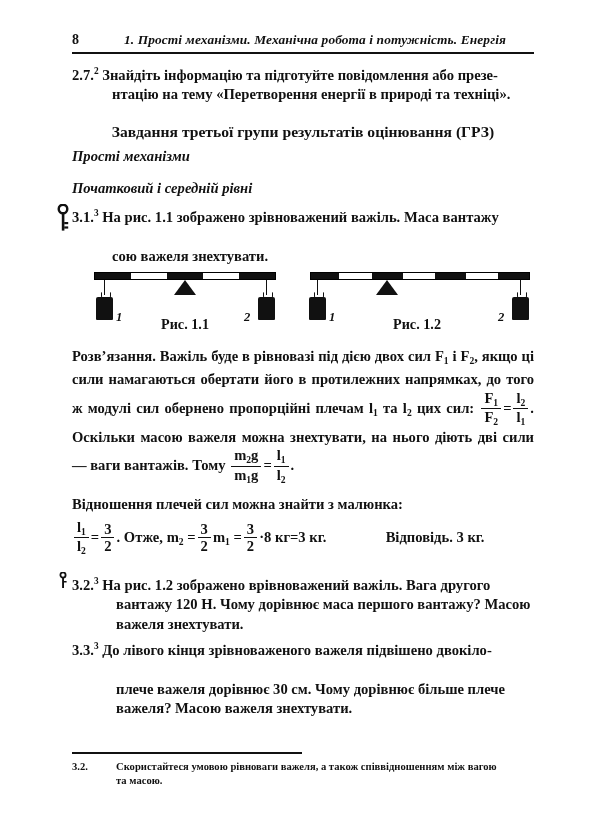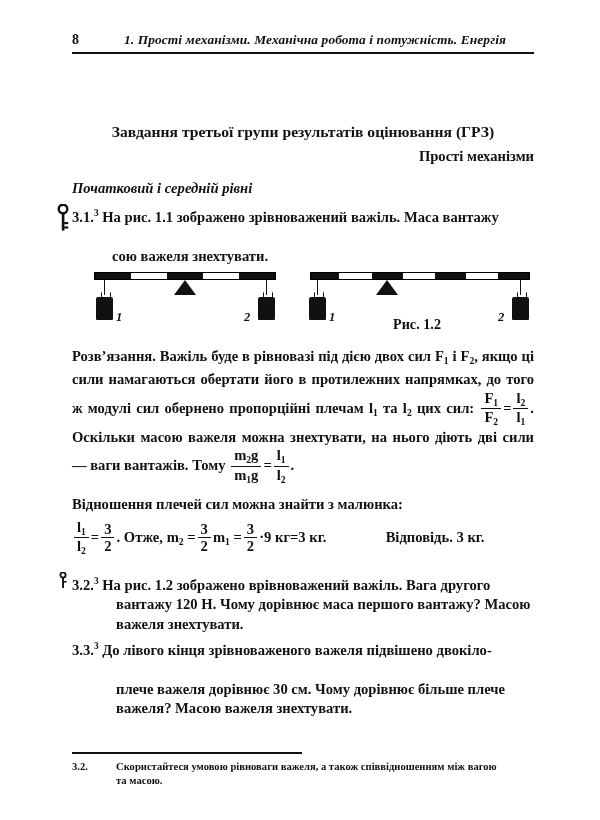--- a/index.html
+++ b/index.html
@@ -81,21 +81,22 @@
     left: 72px; top: 123px;
     width: 462px;
     text-align: center;
     font-weight: bold;
     font-size: 15.6px;
   }
   .subject {
     position: absolute;
     left: 72px; top: 148px;
     width: 462px;
-    text-align: right;
+    text-align: left;
+    font-style: italic;
     font-weight: bold;
     font-size: 14.6px;
   }
   .level {
     position: absolute;
     left: 72px; top: 180px;
     font-style: italic;
     font-weight: bold;
     font-size: 14.6px;
   }
@@ -228,20 +229,25 @@
 <body>
 
 <div class="page">
 
   <div class="runhead">
     <div class="folio">8</div>
     <div class="title">1. Прості механізми. Механічна робота і потужність. Енергія</div>
   </div>
   <div class="runrule"></div>
 
+  <div class="block hang" style="top:62px;">
+    <span class="num">2.7.</span><sup class="mark">2</sup>
+    <span>Знайдіть інформацію та підготуйте повідомлення або презе-</span><br>
+    <span>нтацію на тему «Перетворення енергії в природі та техніці».</span>
+  </div>
 
   <div class="grz-head">Завдання третьої групи результатів оцінювання (ГРЗ)</div>
   <div class="subject">Прості механізми</div>
   <div class="level">Початковий і середній рівні</div>
 
   <svg class="keyicon" style="left:56px; top:204px;" viewBox="0 0 14 30">
     <circle cx="7" cy="5" r="4.3" fill="none" stroke="#111" stroke-width="2.4"></circle>
     <rect x="5.8" y="8.6" width="2.6" height="18" fill="#111"></rect>
     <rect x="8.2" y="18" width="4" height="2.2" fill="#111"></rect>
     <rect x="8.2" y="22.4" width="4" height="2.2" fill="#111"></rect>
@@ -268,20 +274,21 @@
       <div class="hanger" style="left:24px;"></div>
       <div class="hook" style="left:21px;"></div>
       <div class="weight" style="left:16px;"></div>
       <div class="wlabel" style="left:36px;">1</div>
 
       <div class="hanger" style="left:186px;"></div>
       <div class="hook" style="left:183px;"></div>
       <div class="weight" style="left:178px;"></div>
       <div class="wlabel" style="left:164px;">2</div>
 
+      <div class="fig-cap">Рис. 1.1</div>
     </div>
 
     <div class="fig" style="left:232px; width:226px;">
       <div class="beam" style="left:6px; width:220px;">
         <span class="seg-b" style="width:13%"></span>
         <span class="seg-w" style="width:15%"></span>
         <span class="seg-b" style="width:14%"></span>
         <span class="seg-w" style="width:15%"></span>
         <span class="seg-b" style="width:14%"></span>
         <span class="seg-w" style="width:15%"></span>
@@ -344,21 +351,21 @@
       <span class="d">2</span>
     </span><span>. Отже,</span>
     <span class="it">m</span><sub class="s">2</sub>
     <span>=</span><span class="frac">
       <span class="n">3</span>
       <span class="d">2</span>
     </span><span class="it">m</span><sub class="s">1</sub>
     <span>=</span><span class="frac">
       <span class="n">3</span>
       <span class="d">2</span>
-    </span><span>·</span><span>9 кг</span><span>=</span><span>3 кг.</span>
+    </span><span>·</span><span>8 кг</span><span>=</span><span>3 кг.</span>
     <span style="display:inline-block; width:52px;"></span>
     <span class="it">Відповідь.</span>
     <span>3 кг.</span>
   </div>
 
   <svg class="keyicon" style="left:58px; top:572px; width:10px; height:18px;" viewBox="0 0 10 18">
     <circle cx="5" cy="3" r="2.6" fill="none" stroke="#111" stroke-width="1.8"></circle>
     <rect x="4.1" y="5" width="1.9" height="11" fill="#111"></rect>
     <rect x="6" y="9" width="2.6" height="1.5" fill="#111"></rect>
   </svg>

